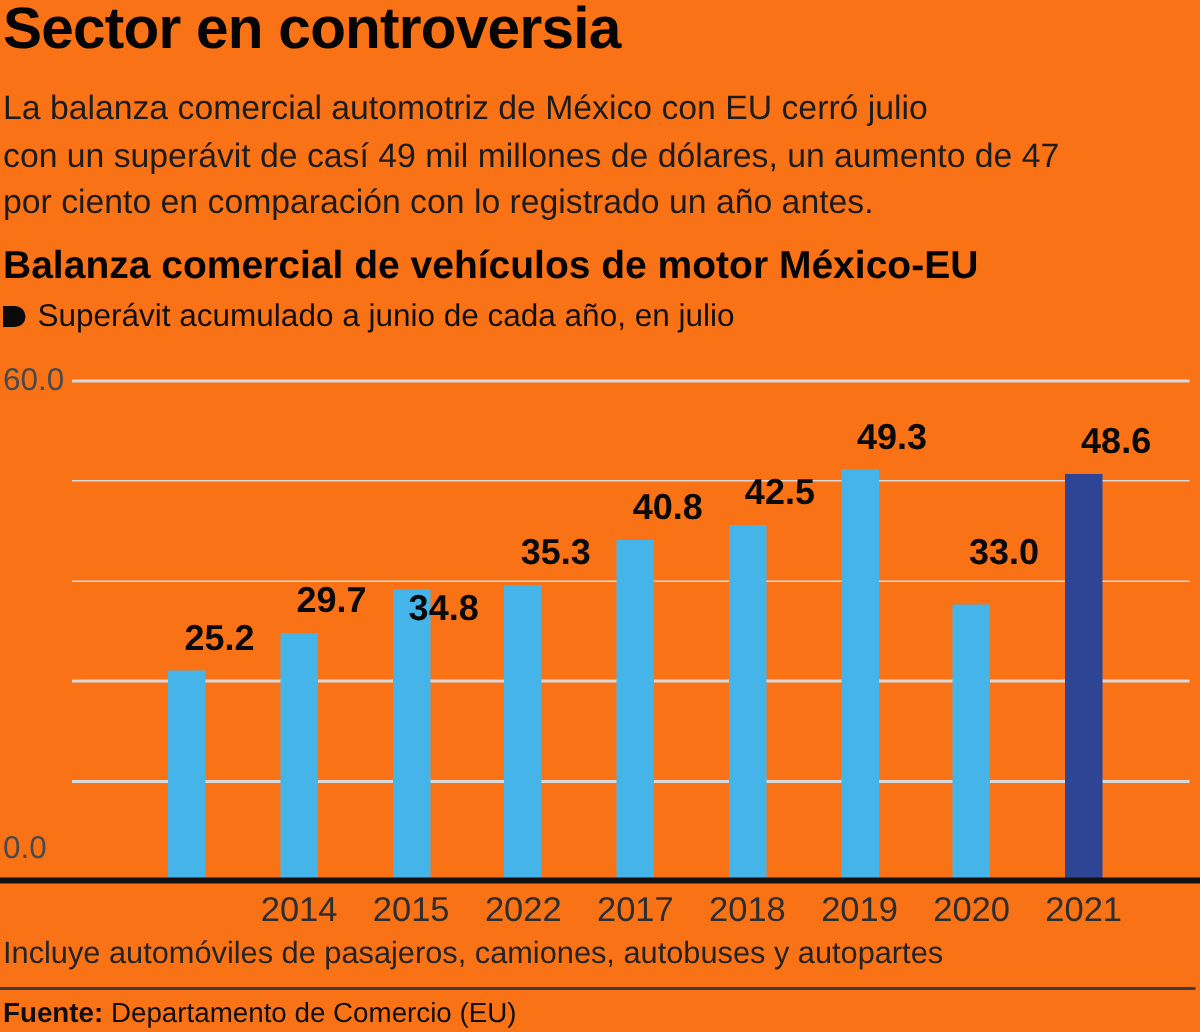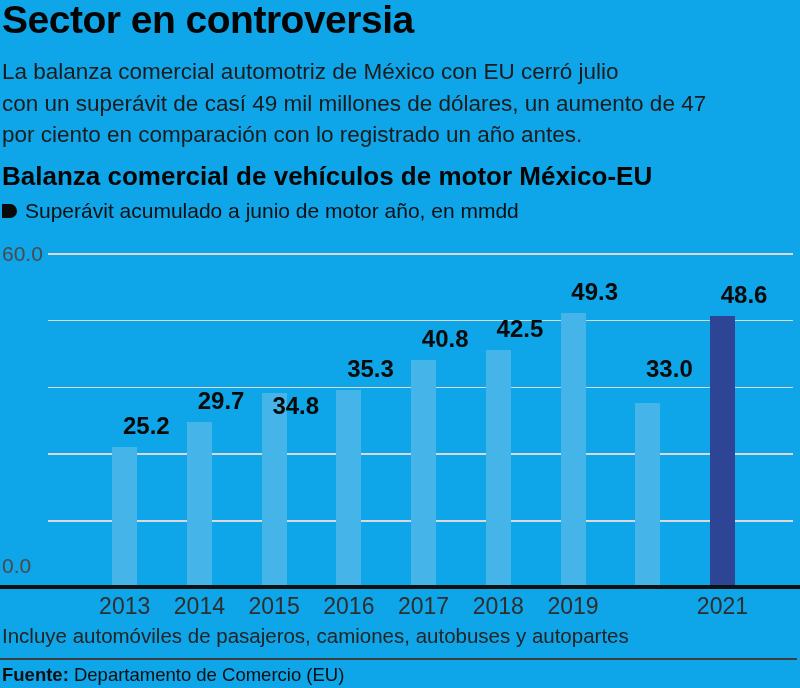--- a/index.html
+++ b/index.html
@@ -1,19 +1,19 @@
 <!DOCTYPE html>
 <html><head>
 <meta charset="utf-8">
 <style>
   html,body{margin:0;padding:0;background:#ffffff;}
   .page{
     position:relative;
     width:800px;height:688px;
-    background:#0ea5e9;
+    background:#f97316;
     font-family:"Liberation Sans", sans-serif;
     overflow:hidden;
   }
   .main-title{
     position:absolute;left:2px;top:-4px;margin:0;
     font-size:39px;line-height:48px;font-weight:800;
     letter-spacing:-0.5px;color:#050505;
   }
   .intro{
     position:absolute;left:2px;top:56px;
@@ -76,52 +76,52 @@
   <div class="intro">
     <div>La balanza comercial automotriz de México con EU cerró julio</div>
     <div>con un superávit de casí 49 mil millones de dólares, un aumento de 47</div>
     <div>por ciento en comparación con lo registrado un año antes.</div>
   </div>
 
   <h2 class="chart-heading">Balanza comercial de vehículos de motor México-EU</h2>
 
   <div class="legend-row">
     <span class="legend-marker"></span>
-    <span>Superávit acumulado a junio de motor año, en mmdd</span>
+    <span>Superávit acumulado a junio de cada año, en julio</span>
   </div>
 
   <div class="chart-canvas">
       <div class="gridline" style="left: 48px; width: 745px; top: 520.2px; background: rgb(217, 217, 217);"></div>
       <div class="gridline" style="left: 48px; width: 745px; top: 453.4px; background: rgb(217, 217, 217);"></div>
       <div class="gridline" style="left: 48px; width: 745px; top: 386.6px; background: rgb(217, 217, 217);"></div>
       <div class="gridline" style="left: 48px; width: 745px; top: 319.8px; background: rgb(217, 217, 217);"></div>
       <div class="gridline" style="left: 48px; width: 745px; top: 253px; background: rgb(217, 217, 217);"></div>
       <div class="bar" style="left: 112.2px; top: 446.72px; width: 25px; height: 140.28px; background: rgb(69, 181, 233);"></div>
       <div class="bar-value-label" style="left: 79.7px; top: 412.72px;">25.2</div>
-      <div class="x-tick-label" style="left: 79.7px;">2013</div>
       <div class="bar" style="left: 186.92px; top: 421.67px; width: 25px; height: 165.33px; background: rgb(69, 181, 233);"></div>
       <div class="bar-value-label" style="left: 154.42px; top: 387.67px;">29.7</div>
       <div class="x-tick-label" style="left: 154.42px;">2014</div>
       <div class="bar" style="left: 261.64px; top: 393.28px; width: 25px; height: 193.72px; background: rgb(69, 181, 233);"></div>
       <div class="bar-value-label" style="left: 229.14px; top: 359.28px; margin-top: 34px;">34.8</div>
       <div class="x-tick-label" style="left: 229.14px;">2015</div>
       <div class="bar" style="left: 336.36px; top: 390.497px; width: 25px; height: 196.503px; background: rgb(69, 181, 233);"></div>
       <div class="bar-value-label" style="left: 303.86px; top: 356.497px;">35.3</div>
-      <div class="x-tick-label" style="left: 303.86px;">2016</div>
+      <div class="x-tick-label" style="left: 303.86px;">2022</div>
       <div class="bar" style="left: 411.08px; top: 359.88px; width: 25px; height: 227.12px; background: rgb(69, 181, 233);"></div>
       <div class="bar-value-label" style="left: 378.58px; top: 325.88px;">40.8</div>
       <div class="x-tick-label" style="left: 378.58px;">2017</div>
       <div class="bar" style="left: 485.8px; top: 350.417px; width: 25px; height: 236.583px; background: rgb(69, 181, 233);"></div>
       <div class="bar-value-label" style="left: 453.3px; top: 316.417px;">42.5</div>
       <div class="x-tick-label" style="left: 453.3px;">2018</div>
       <div class="bar" style="left: 560.52px; top: 312.563px; width: 25px; height: 274.437px; background: rgb(69, 181, 233);"></div>
       <div class="bar-value-label" style="left: 528.02px; top: 278.563px;">49.3</div>
       <div class="x-tick-label" style="left: 528.02px;">2019</div>
       <div class="bar" style="left: 635.24px; top: 403.3px; width: 25px; height: 183.7px; background: rgb(69, 181, 233);"></div>
       <div class="bar-value-label" style="left: 602.74px; top: 356px;">33.0</div>
+      <div class="x-tick-label" style="left: 602.74px;">2020</div>
       <div class="bar" style="left: 709.96px; top: 316.46px; width: 25px; height: 270.54px; background: rgb(46, 68, 148);"></div>
       <div class="bar-value-label" style="left: 677.46px; top: 282.46px;">48.6</div>
       <div class="x-tick-label" style="left: 677.46px;">2021</div>
       <div class="x-axis-line" style="background: rgb(17, 17, 17);"></div>
     </div>
 
   <div class="y-tick-top">60.0</div>
   <div class="y-tick-bottom">0.0</div>
 
   <div class="footnote">Incluye automóviles de pasajeros, camiones, autobuses  y autopartes</div>

